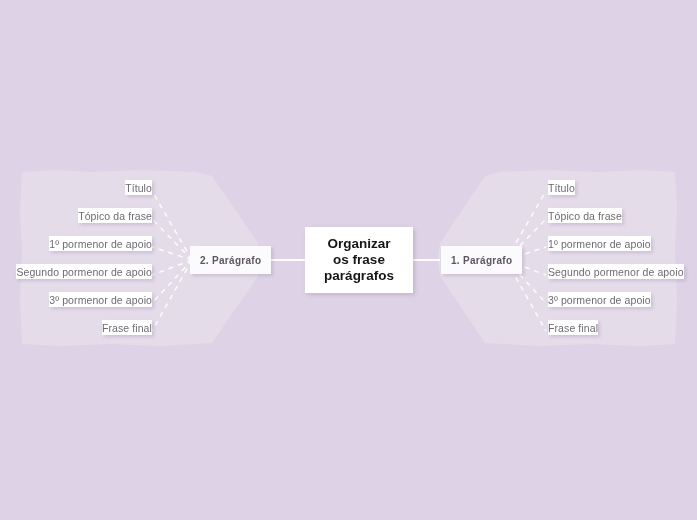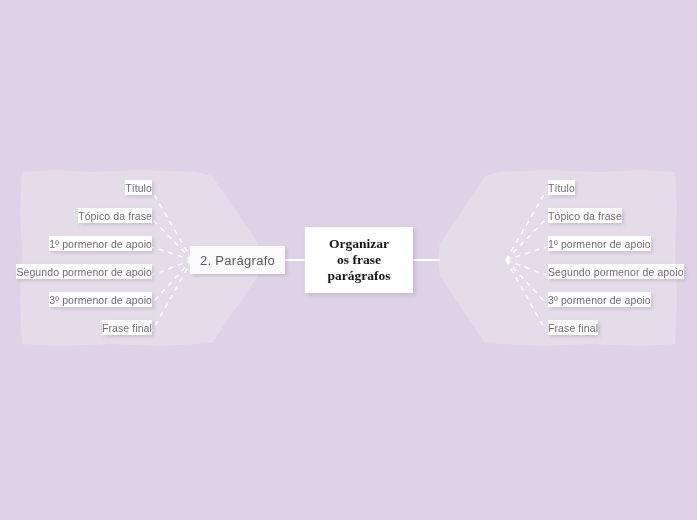--- a/index.html
+++ b/index.html
@@ -51,43 +51,43 @@
     align-items: center;
   }
   .leaf.left  { justify-content: flex-end; }
   .leaf.right { justify-content: flex-start; }
 
   
   .branch {
     height: 28px;
     padding: 0 10px;
     background: #fbfafc;
-    font-size: 13px;
-    font-weight: normal;
+    font-size: 10px;
+    font-weight: bold;
     color: #5d5660;
     justify-content: flex-start;
     letter-spacing: 0.3px;
   }
 
   
   .root {
     width: 108px;
     height: 66px;
     background: #ffffff;
     flex-direction: column;
     justify-content: center;
     align-items: center;
     font-size: 13.5px;
     font-weight: bold;
     color: #161616;
     line-height: 16px;
     text-align: center;
     box-shadow: 2px 2px 4px rgba(120, 100, 140, 0.25);
   }
-  .root span { display: block; font-family: Liberation Serif, serif; }
+  .root span { display: block; }
 </style>
 </head>
 <body>
 
 <div id="canvas">
 
   <svg id="regions" viewBox="0 0 697 520" xmlns="http://www.w3.org/2000/svg">
     <g fill="#e5dcea">
 
       <path d="M22 172 L55 170 L90 172 L140 170 L196 172
@@ -146,20 +146,23 @@
   <div class="node leaf left" style="right:545px; top:264px;">
     <span>Segundo pormenor de apoio</span>
   </div>
   <div class="node leaf left" style="right:545px; top:292px;">
     <span>3º pormenor de apoio</span>
   </div>
   <div class="node leaf left" style="right:545px; top:320px;">
     <span>Frase final</span>
   </div>
 
+  <div class="node branch" style="left:441px; top:246px;">
+    <span>1. Parágrafo</span>
+  </div>
 
   <div class="node leaf right" style="left:548px; top:180px;">
     <span>Título</span>
   </div>
   <div class="node leaf right" style="left:548px; top:208px;">
     <span>Tópico da frase</span>
   </div>
   <div class="node leaf right" style="left:548px; top:236px;">
     <span>1º pormenor de apoio</span>
   </div>

